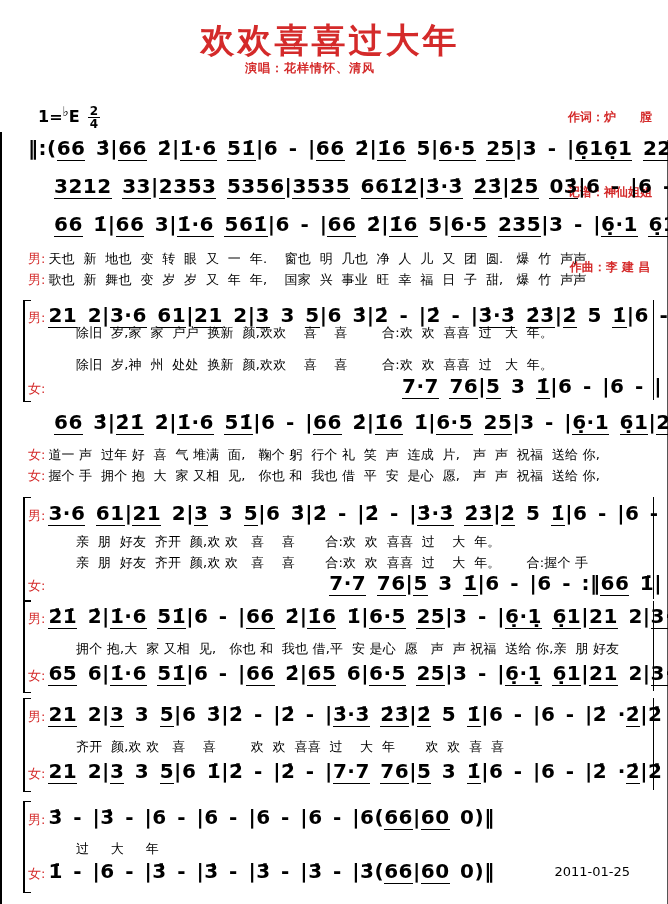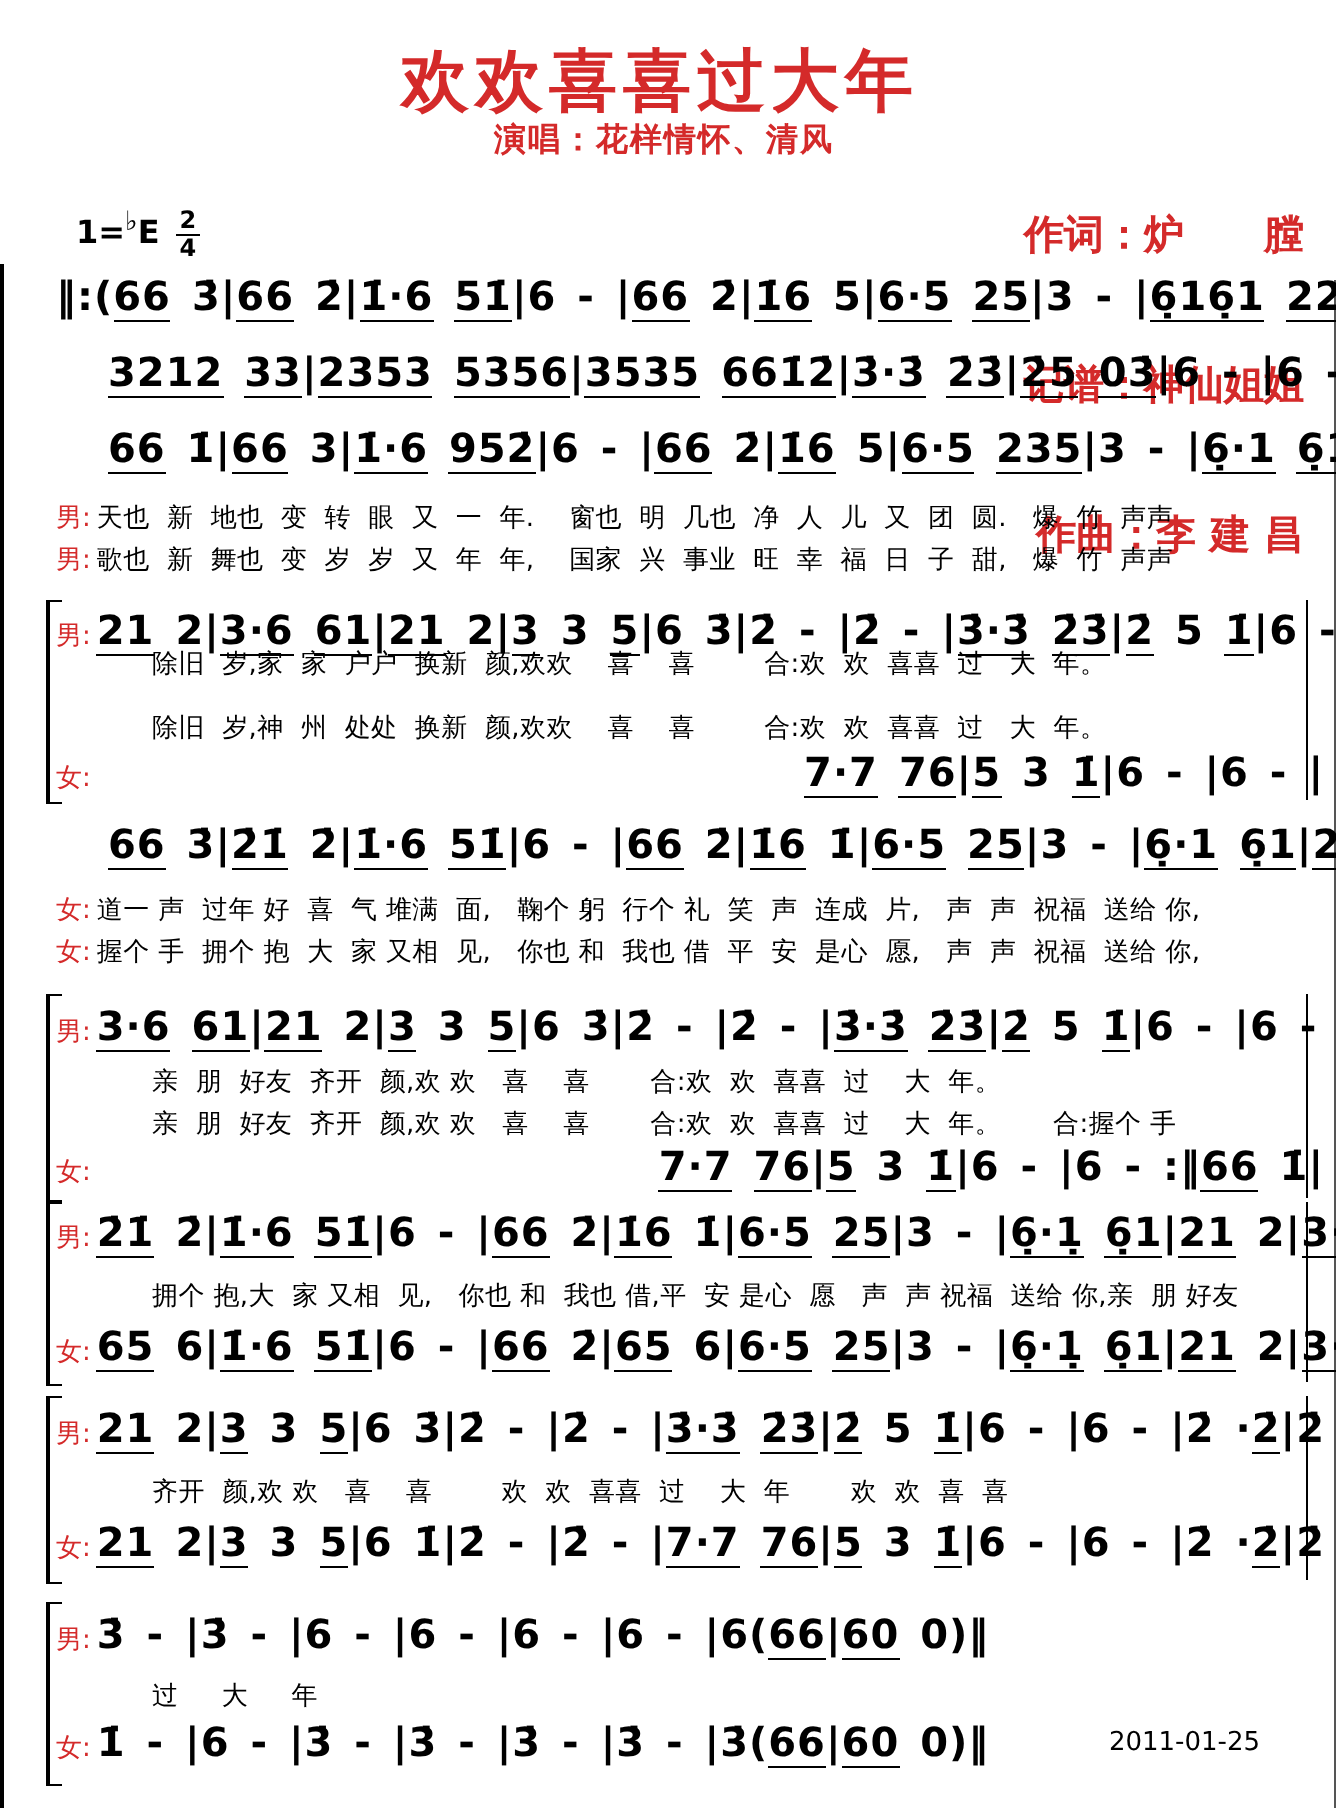--- a/index.html
+++ b/index.html
@@ -1,23 +1,23 @@
 <!DOCTYPE html>
 <html><head>
 <meta charset="utf-8">
 <style>
   html,body{margin:0;padding:0;background:#fff;}
   .page{position:relative;width:668px;height:904px;background:#ffffff;overflow:hidden;
         font-family:"DejaVu Sans",sans-serif;color:#000;}
   .title{position:absolute;top:18px;left:0;width:660px;text-align:center;
          font-size:34px;font-weight:bold;letter-spacing:3px;}
   .subtitle{position:absolute;top:60px;left:0;width:620px;text-align:center;
-            font-size:16px;font-weight:bold;letter-spacing:1px;padding-left:22px;}
-  .credits{position:absolute;top:55px;right:16px;font-size:20px;font-weight:bold;
-           line-height:25px;text-align:right;white-space:pre;}
+            font-size:12px;font-weight:bold;letter-spacing:1px;}
+  .credits{position:absolute;top:55px;right:16px;font-size:12px;font-weight:bold;
+           line-height:25px;text-align:center;white-space:pre;}
   .keysig{position:absolute;top:104px;left:38px;font-size:16px;font-weight:bold;}
   .frac{display:inline-block;vertical-align:middle;text-align:center;font-size:12px;
         font-weight:bold;margin-left:8px;line-height:1.05;}
   .frac .ft{display:block;border-bottom:1.5px solid #000;padding:0 2px;}
   .frac .fb{display:block;}
   .line{position:absolute;left:28px;right:6px;display:flex;align-items:baseline;
         white-space:pre;}
   .ntext{font-size:20px;font-weight:bold;letter-spacing:0.5px;word-spacing:3px;line-height:1.2;}
   .ltext{font-size:13px;line-height:1.2;letter-spacing:0.2px;}
   .vlabel{font-size:13px;margin-right:3px;flex:0 0 auto;}
@@ -52,21 +52,21 @@
     <span>1=</span><sup>♭</sup><span>E</span><span class="frac"><span class="ft">2</span><span class="fb">4</span></span>
   </div>
 
   <div class="line" style="top:136px">
     <span class="ntext">‖:(<span class="ug">66</span> 3̇|<span class="ug">66</span> 2̇|<span class="ug">1̇·6</span> <span class="ug">51̇</span>|6 - |<span class="ug">66</span> 2̇|<span class="ug">1̇6</span> 5|<span class="ug">6·5</span> <span class="ug">25</span>|3 - |<span class="ug">6̣16̣1</span> <span class="ug">22</span>|</span>
   </div>
   <div class="line" style="top:174px;left:54px">
     <span class="ntext"><span class="ug">3212</span> <span class="ug">33</span>|<span class="ug">2353</span> <span class="ug">5356</span>|<span class="ug">3535</span> <span class="ug">661̇2̇</span>|<span class="ug">3̇·3̇</span> <span class="ug">2̇3̇</span>|<span class="ug">2̇5</span> <span class="ug">03̇</span>|6 - |6 - )|</span>
   </div>
   <div class="line" style="top:212px;left:54px">
-    <span class="ntext"><span class="ug">66</span> 1̇|<span class="ug">66</span> 3|<span class="ug">1̇·6</span> <span class="ug">952̇</span>|6 - |<span class="ug">66</span> 2̇|<span class="ug">1̇6</span> 5|<span class="ug">6·5</span> <span class="ug">235</span>|3 - |<span class="ug">6̣·1</span> <span class="ug">6̣1</span>|</span>
+    <span class="ntext"><span class="ug">66</span> 1̇|<span class="ug">66</span> 3|<span class="ug">1̇·6</span> <span class="ug">561̇</span>|6 - |<span class="ug">66</span> 2̇|<span class="ug">1̇6</span> 5|<span class="ug">6·5</span> <span class="ug">235</span>|3 - |<span class="ug">6̣·1</span> <span class="ug">6̣1</span>|</span>
   </div>
 
   <div class="line" style="top:250px">
     <span class="vlabel accent" style="color: rgb(212, 42, 42);">男:</span>
     <span class="ltext">天也  新  地也  变  转  眼  又  一  年.    窗也  明  几也  净  人  儿  又  团  圆.   爆  竹  声声</span>
   </div>
   <div class="line" style="top:271px">
     <span class="vlabel accent" style="color: rgb(212, 42, 42);">男:</span>
     <span class="ltext">歌也  新  舞也  变  岁  岁  又  年  年,    国家  兴  事业  旺  幸  福  日  子  甜,   爆  竹  声声</span>
   </div>

